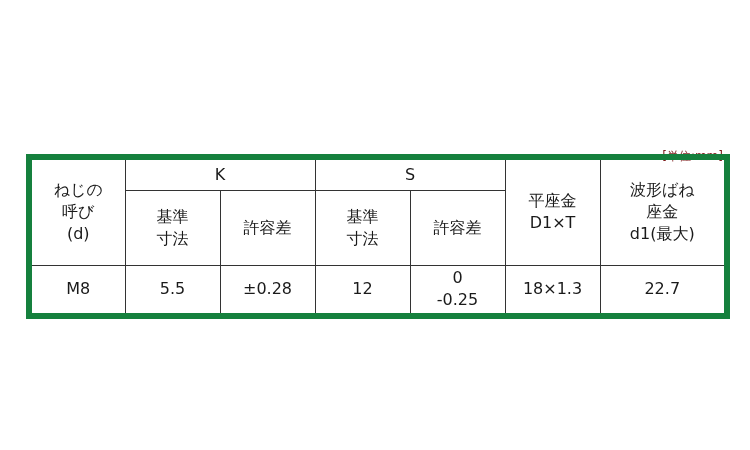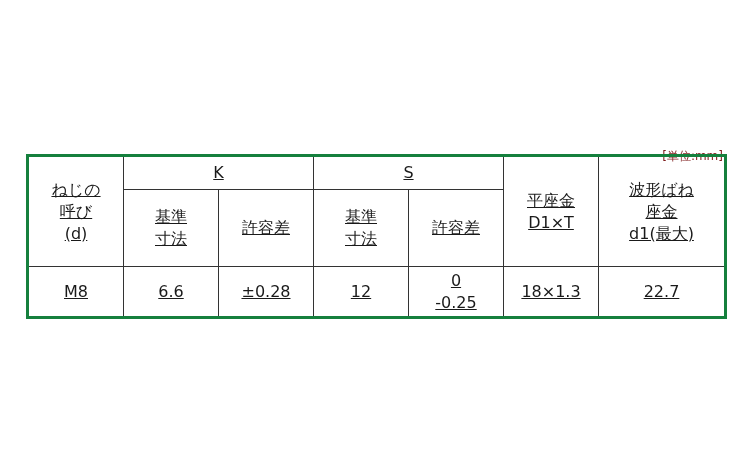--- a/index.html
+++ b/index.html
@@ -1,20 +1,20 @@
 <!DOCTYPE html>
 <html><head>
 <meta charset="utf-8">
 <style>
   html, body { margin:0; padding:0; background:#ffffff; }
   body { width:750px; height:450px; position:relative; overflow:hidden;
          font-family:"DejaVu Sans", "Liberation Sans", sans-serif; color:#1a1a1a; }
   .unit { position:absolute; right:27px; top:127px; font-size:12px; letter-spacing:0px; color:#7f1d1d;margin-top:21px; }
   table.spec { position:absolute; left:26px; top:154px; width:698px; height:165px;
-               border-collapse:collapse; border:3px solid #15803d; table-layout:fixed;text-decoration:underline; }
+               border-collapse:collapse; border:6px solid #15803d; table-layout:fixed; }
   table.spec td { border:1px solid #333; text-align:center; vertical-align:middle;
                   font-size:16px; line-height:22px; padding:0; color:#1a1a1a; }
   .ml { white-space:pre-line; }
 </style>
 </head>
 <body>
 
 <div class="unit">[単位:mm]</div>
 
 <table class="spec">
@@ -43,21 +43,21 @@
   <tr style="height:70px">
     <td class="ml">基準
 寸法</td>
     <td>許容差</td>
     <td class="ml">基準
 寸法</td>
     <td>許容差</td>
   </tr>
   <tr style="height:44px">
     <td>M8</td>
-    <td>6.6</td>
+    <td>5.5</td>
     <td>±0.28</td>
     <td>12</td>
     <td class="ml">0
 -0.25</td>
     <td>18×1.3</td>
     <td>22.7</td>
   </tr>
 </tbody>
   </table>
 

